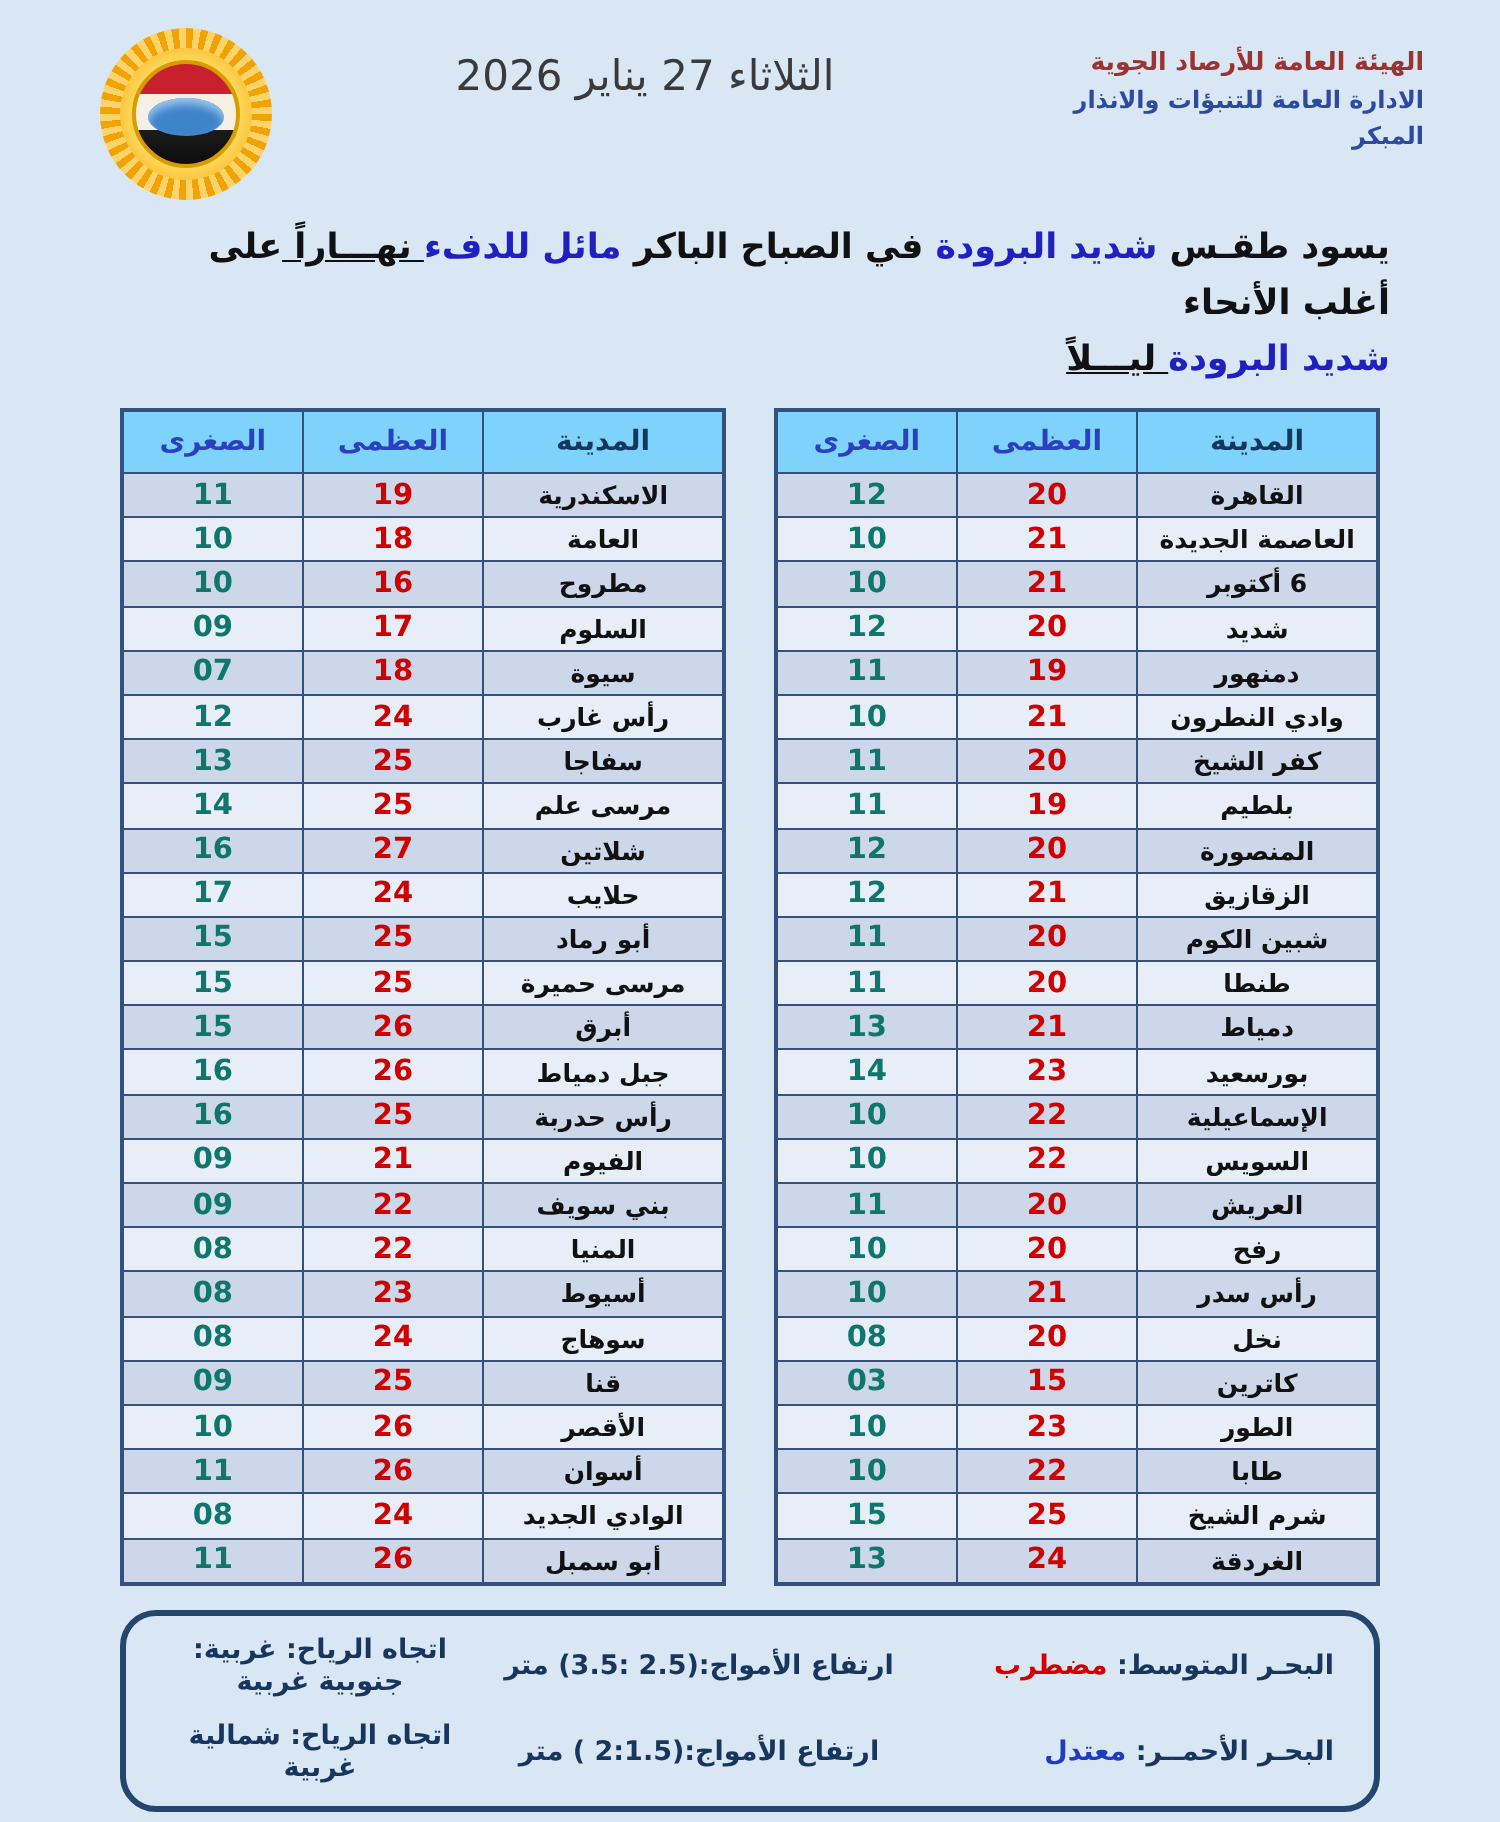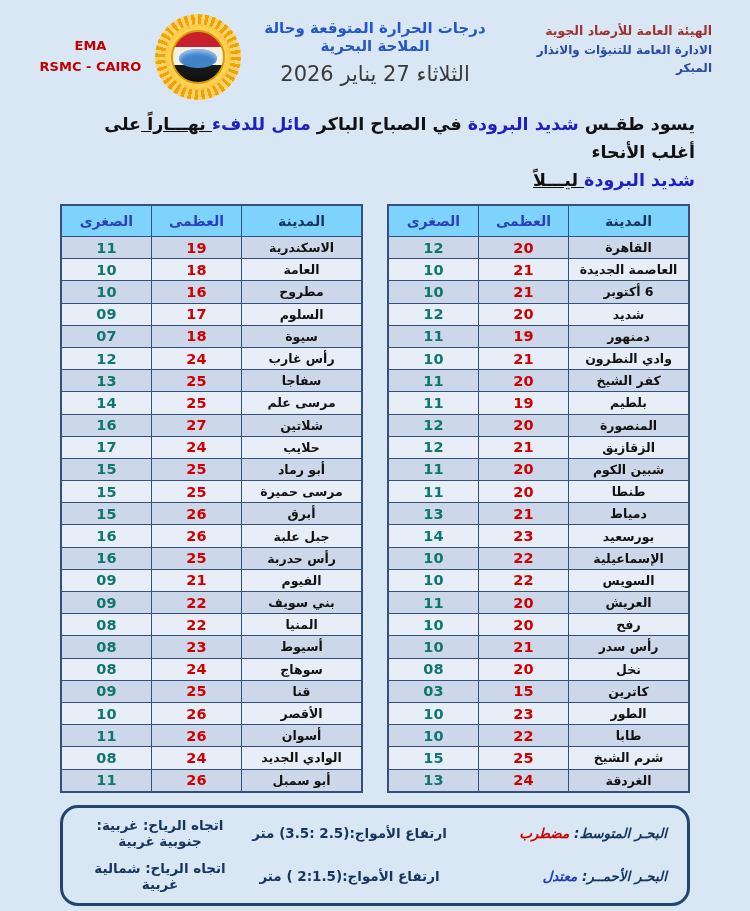--- a/index.html
+++ b/index.html
@@ -54,53 +54,48 @@
   td.city{font-weight:bold;font-size:12.5px;color:#111;}
   td.max{font-weight:bold;font-size:14.5px;color:#d00000;}
   td.min{font-weight:bold;font-size:14.5px;color:#0f766e;}
   tr.dark td{background:#ccd8e9;}
   tr.light td{background:#e8eef7;}
 
   
   .seabox{margin:12px 60px 0 60px;border:3px solid #24456e;border-radius:18px;
           padding:9px 20px 11px 20px;display:flex;flex-direction:column;gap:11px;}
   .searow{display:flex;align-items:center;font-weight:bold;font-size:13.5px;color:#17365d;}
-  .sea-name{width:205px;font-style:italic;}
+  .sea-name{width:205px;}
   .sea-status-red{color:#d00000;}
   .sea-status-blue{color:#1f3bbf;}
   .sea-wave{width:225px;text-align:center;}
   .sea-wind{flex:1;text-align:center;}
 </style>
 </head>
 <body>
 
 <div class="page">
 
   <div class="header">
     <div class="authority">
       <div class="l1">الهيئة العامة للأرصاد الجوية</div>
       <div class="l2">الادارة العامة للتنبؤات والانذار المبكر</div>
     </div>
     <div class="titleblock">
-      <div class="t1">درجات الحرارة المتوقعة وحالة الملاحة البحرية</div>
       <div class="t2">الثلاثاء 27 يناير 2026</div>
     </div>
     <div class="logoblock">
       <div class="sun">
         <div class="ring">
           <div class="emblem">
             <div class="cloud"></div>
           </div>
         </div>
       </div>
     </div>
-    <div class="ema">
-      <div>EMA</div>
-      <div>RSMC - CAIRO</div>
-    </div>
   </div>
 
   <div class="summary">
     <div><span>يسود طقـس </span><span class="blue">شديد البرودة</span><span> في الصباح الباكر </span><span class="blue">مائل للدفء</span><span class="und"> نهـــاراً </span><span>على أغلب الأنحاء</span></div>
     <div><span class="blue">شديد البرودة</span><span class="und"> ليـــلاً</span></div>
   </div>
 
   <div class="tables">
     <table class="temps">
         <thead>
@@ -306,21 +301,21 @@
             <td class="city">مرسى حميرة</td>
             <td class="max">25</td>
             <td class="min">15</td>
           </tr>
           <tr class="dark">
             <td class="city">أبرق</td>
             <td class="max">26</td>
             <td class="min">15</td>
           </tr>
           <tr class="light">
-            <td class="city">جبل علبة</td>
+            <td class="city">جبل دمياط</td>
             <td class="max">26</td>
             <td class="min">16</td>
           </tr>
           <tr class="dark">
             <td class="city">رأس حدربة</td>
             <td class="max">25</td>
             <td class="min">16</td>
           </tr>
           <tr class="light">
             <td class="city">الفيوم</td>

